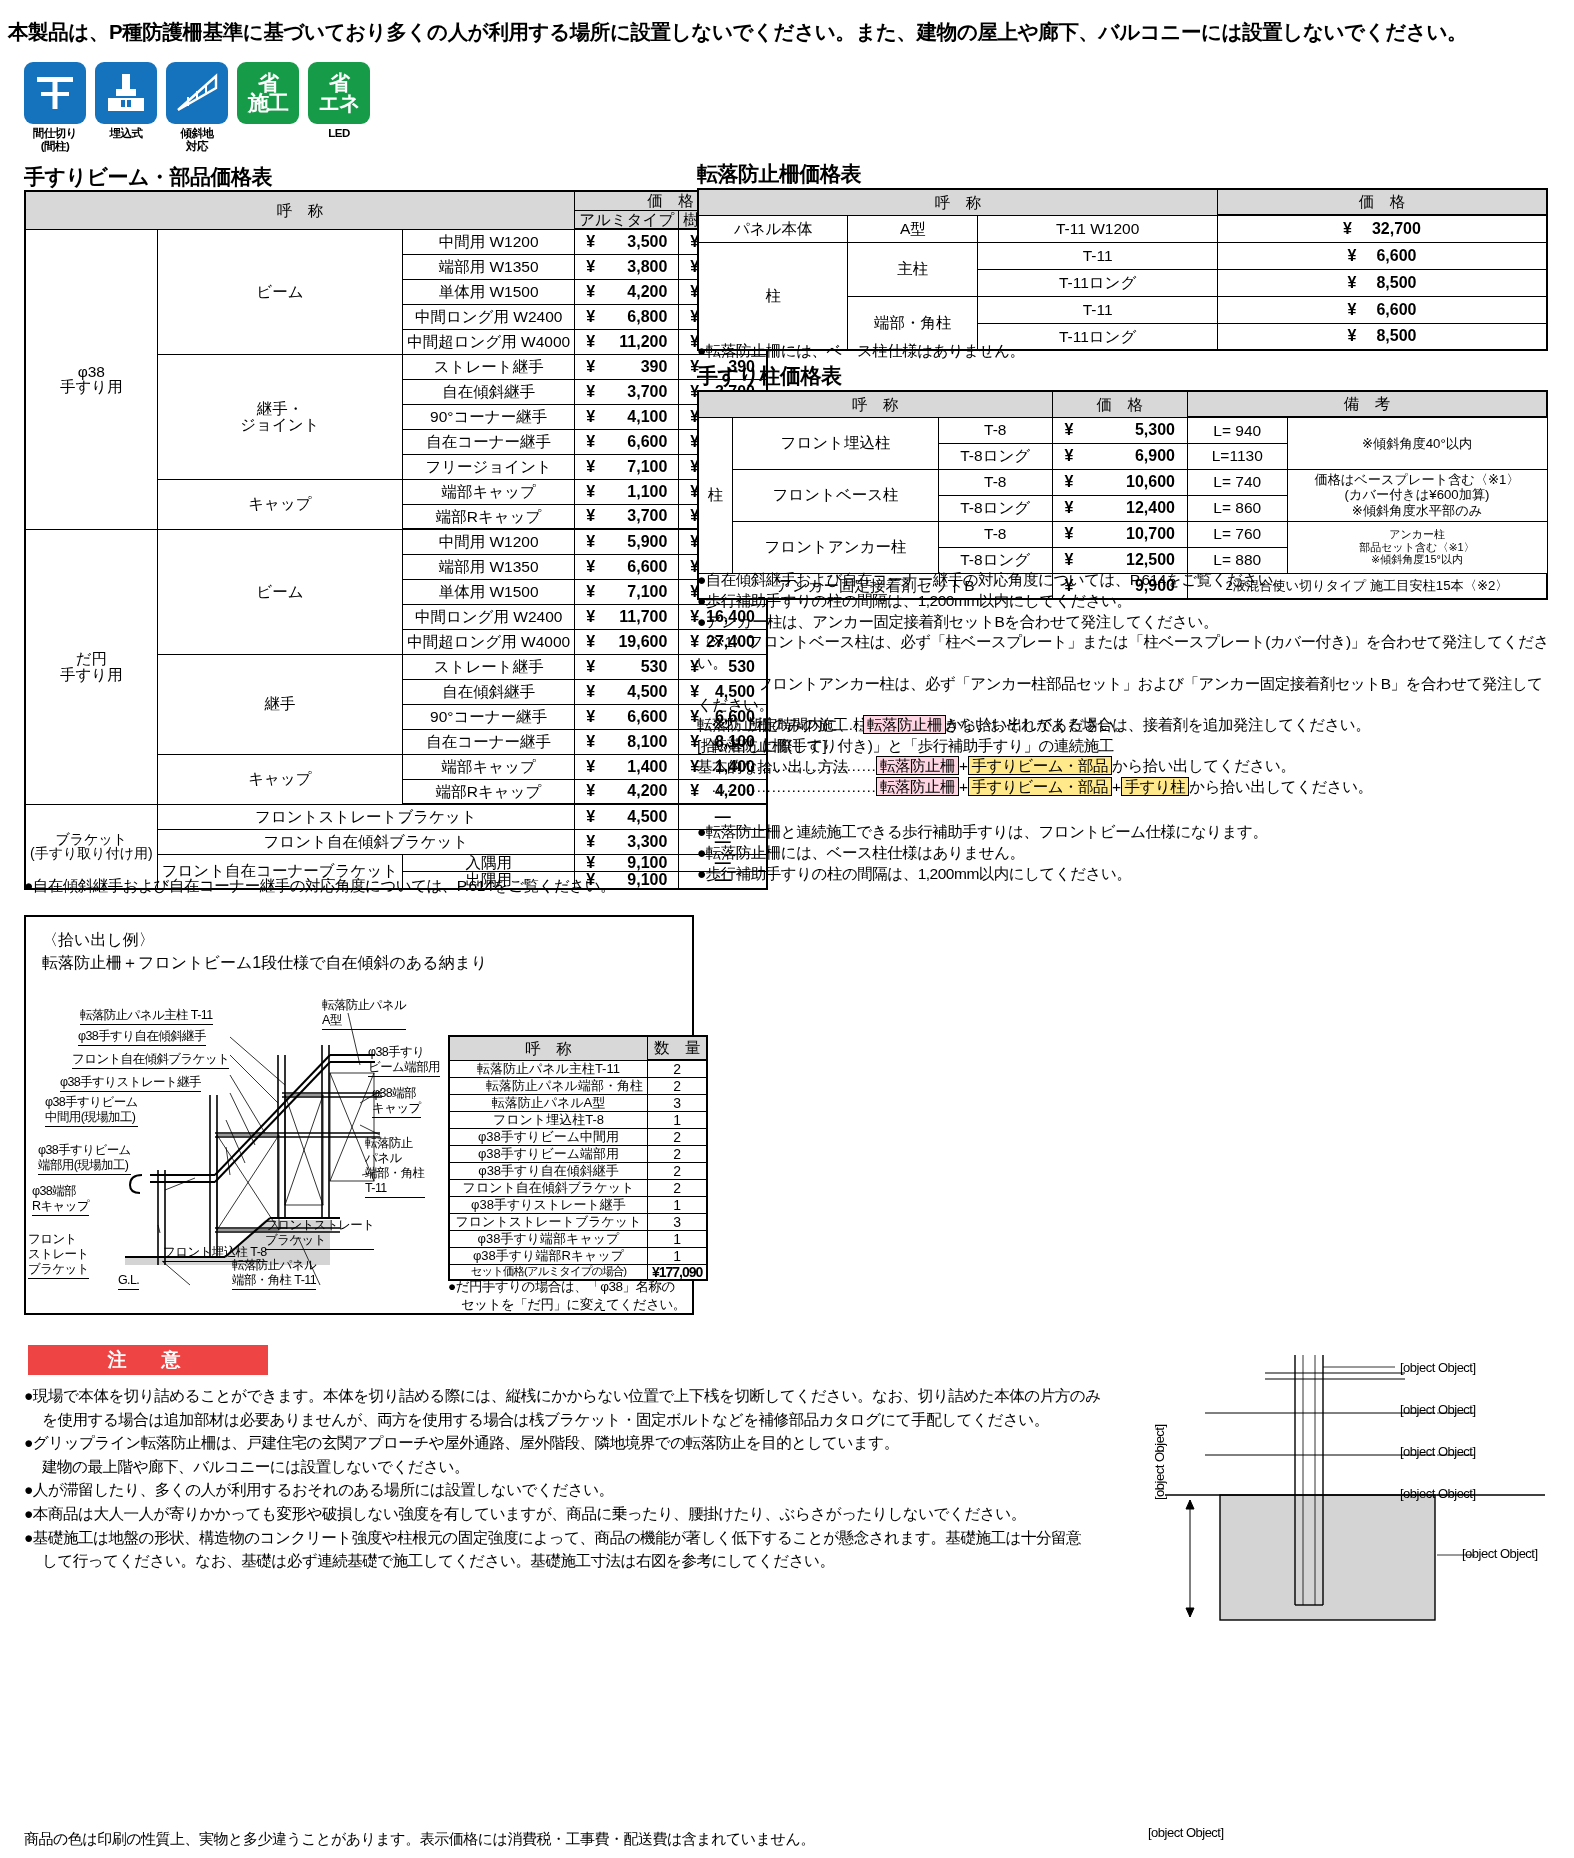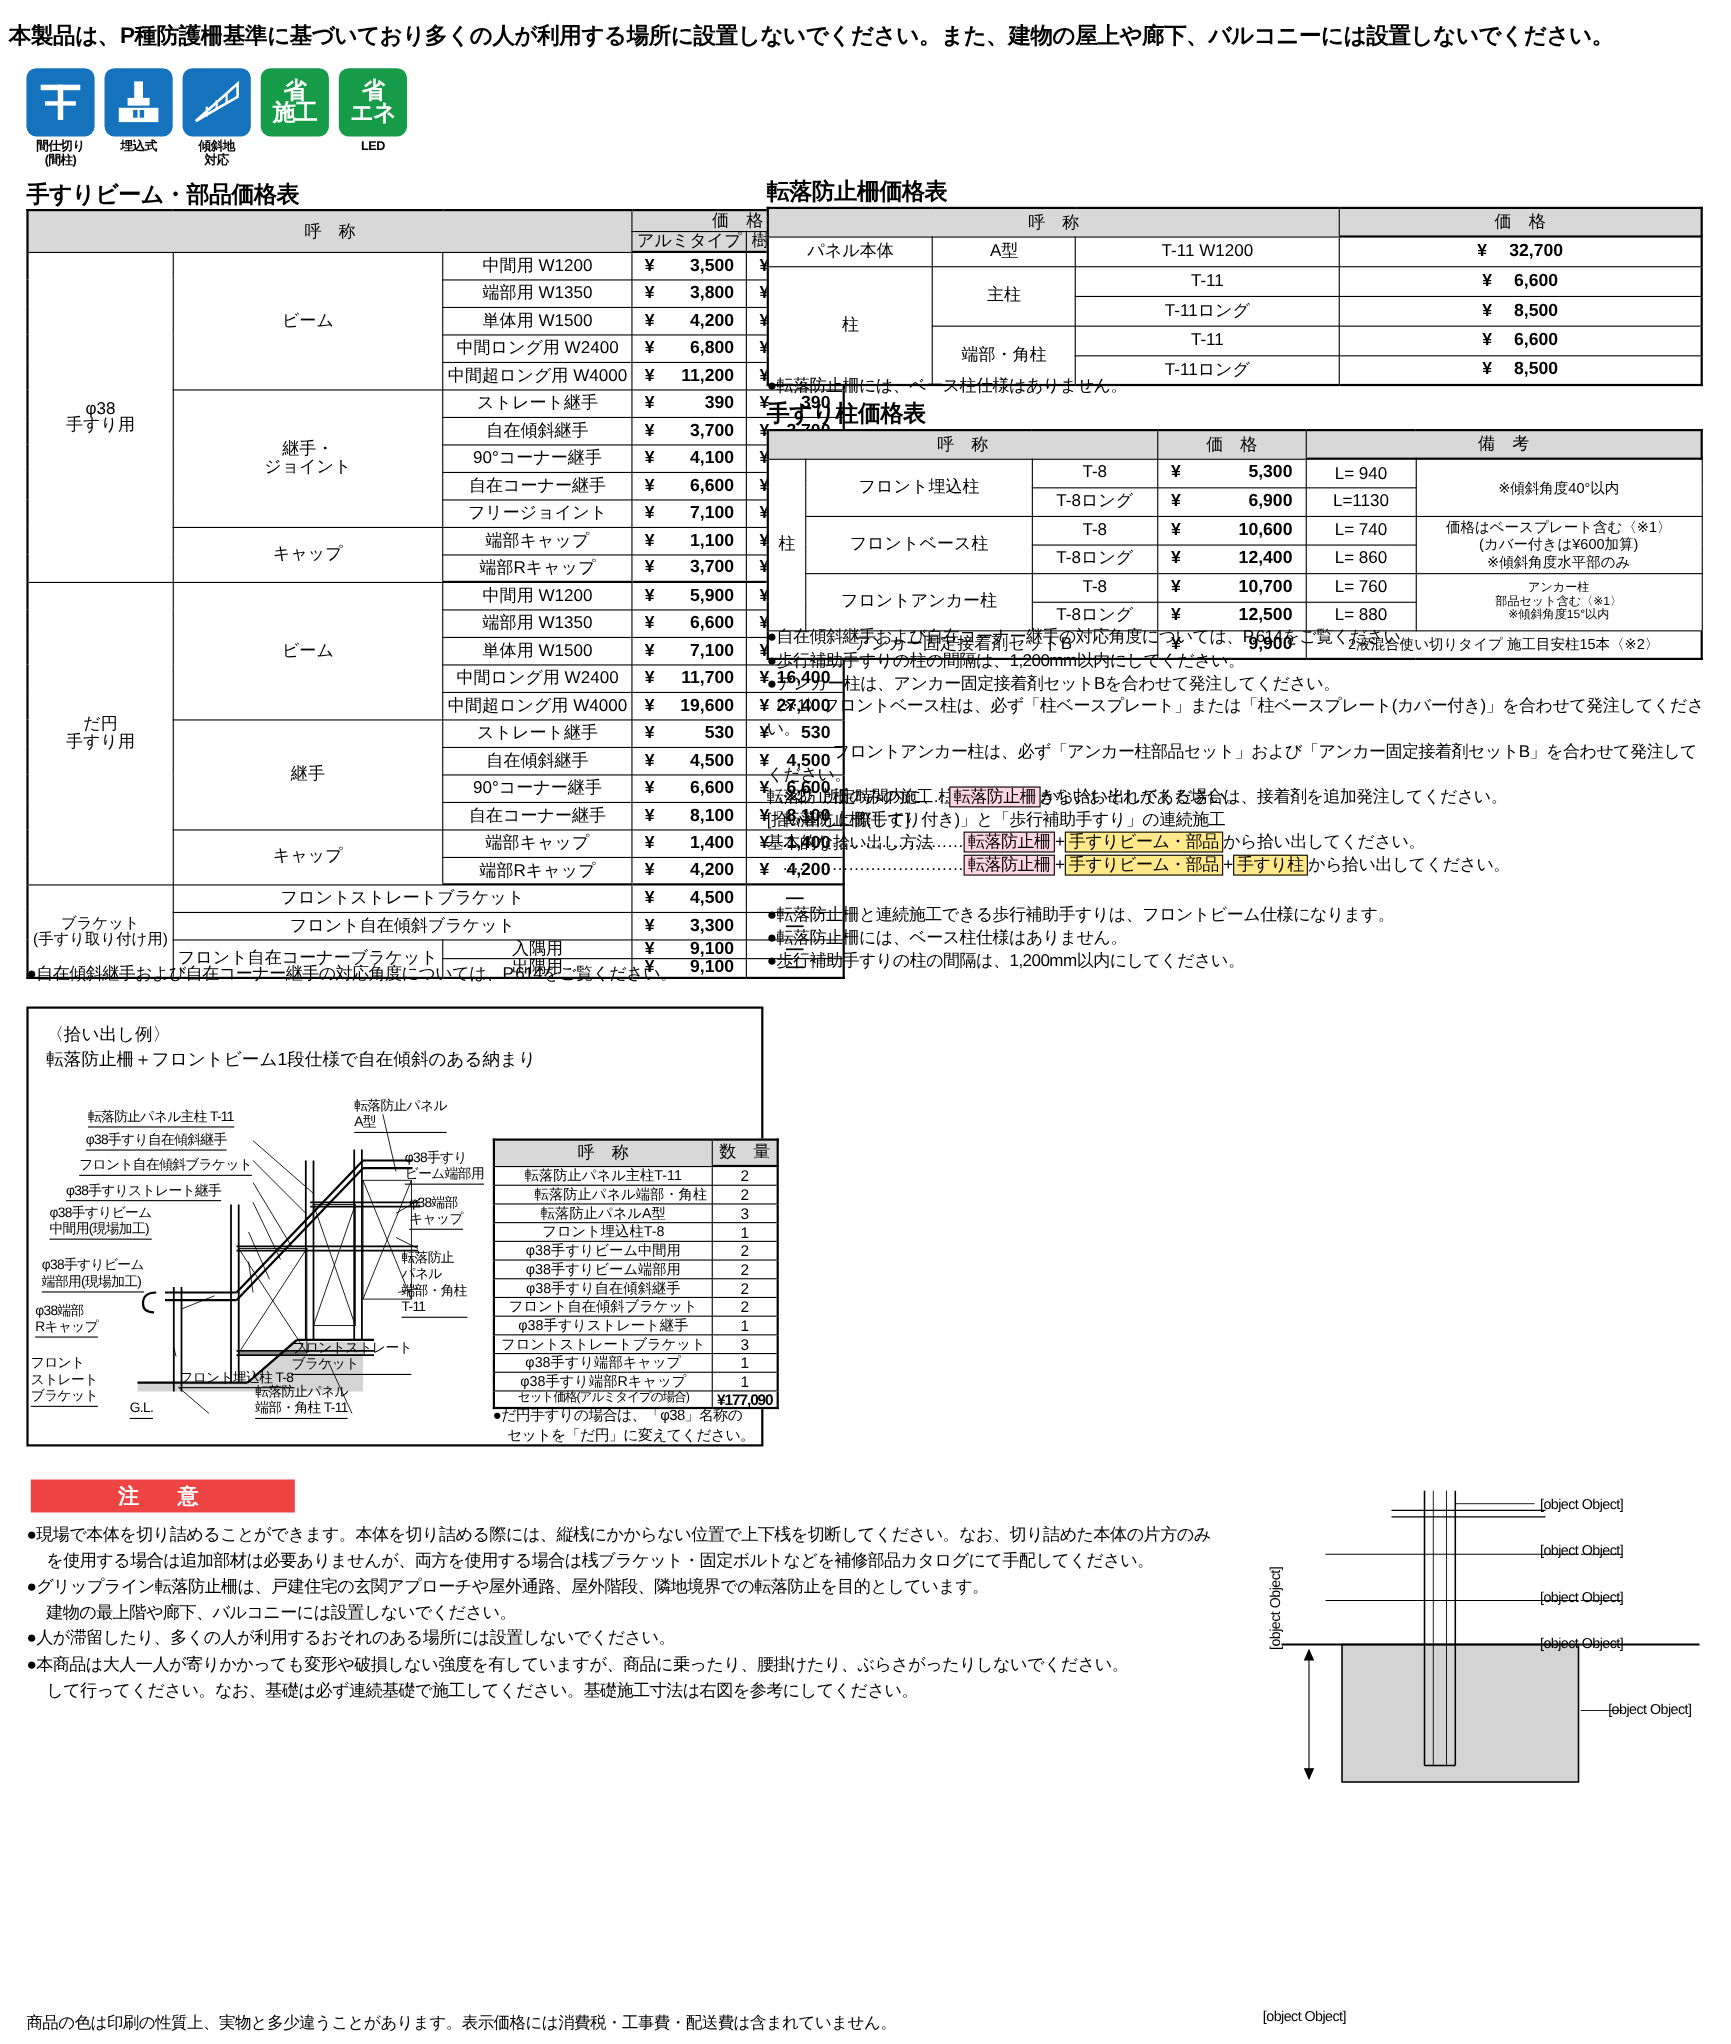--- a/index.html
+++ b/index.html
@@ -886,20 +886,21 @@
   <div class="note" style="left:448px; top:1278px; width:250px; font-size:13.5px; line-height:1.3;"><span id="pfn">●だ円手すりの場合は、「φ38」名称の<br>　セットを「だ円」に変えてください。</span></div>
 
   <div class="caution-tag">注　意</div>
   <div class="caution-body" id="cautionBody">
       <p>●現場で本体を切り詰めることができます。本体を切り詰める際には、縦桟にかからない位置で上下桟を切断してください。なお、切り詰めた本体の片方のみ</p>
       <p class="indent">を使用する場合は追加部材は必要ありませんが、両方を使用する場合は桟ブラケット・固定ボルトなどを補修部品カタログにて手配してください。</p>
       <p>●グリップライン転落防止柵は、戸建住宅の玄関アプローチや屋外通路、屋外階段、隣地境界での転落防止を目的としています。</p>
       <p class="indent">建物の最上階や廊下、バルコニーには設置しないでください。</p>
       <p>●人が滞留したり、多くの人が利用するおそれのある場所には設置しないでください。</p>
       <p>●本商品は大人一人が寄りかかっても変形や破損しない強度を有していますが、商品に乗ったり、腰掛けたり、ぶらさがったりしないでください。</p>
+      <p>●基礎施工は地盤の形状、構造物のコンクリート強度や柱根元の固定強度によって、商品の機能が著しく低下することが懸念されます。基礎施工は十分留意</p>
       <p class="indent">して行ってください。なお、基礎は必ず連続基礎で施工してください。基礎施工寸法は右図を参考にしてください。</p>
     </div>
   <div class="footer-note">商品の色は印刷の性質上、実物と多少違うことがあります。表示価格には消費税・工事費・配送費は含まれていません。</div>
 
   <div class="rdiag">
     <svg width="420" height="470" viewBox="0 0 420 470">
 
       <rect x="75" y="140" width="215" height="125" fill="#d4d4d4" stroke="#000" stroke-width="1.4"></rect>
 
       <line x1="20" y1="140" x2="400" y2="140" stroke="#000" stroke-width="1.6"></line>

